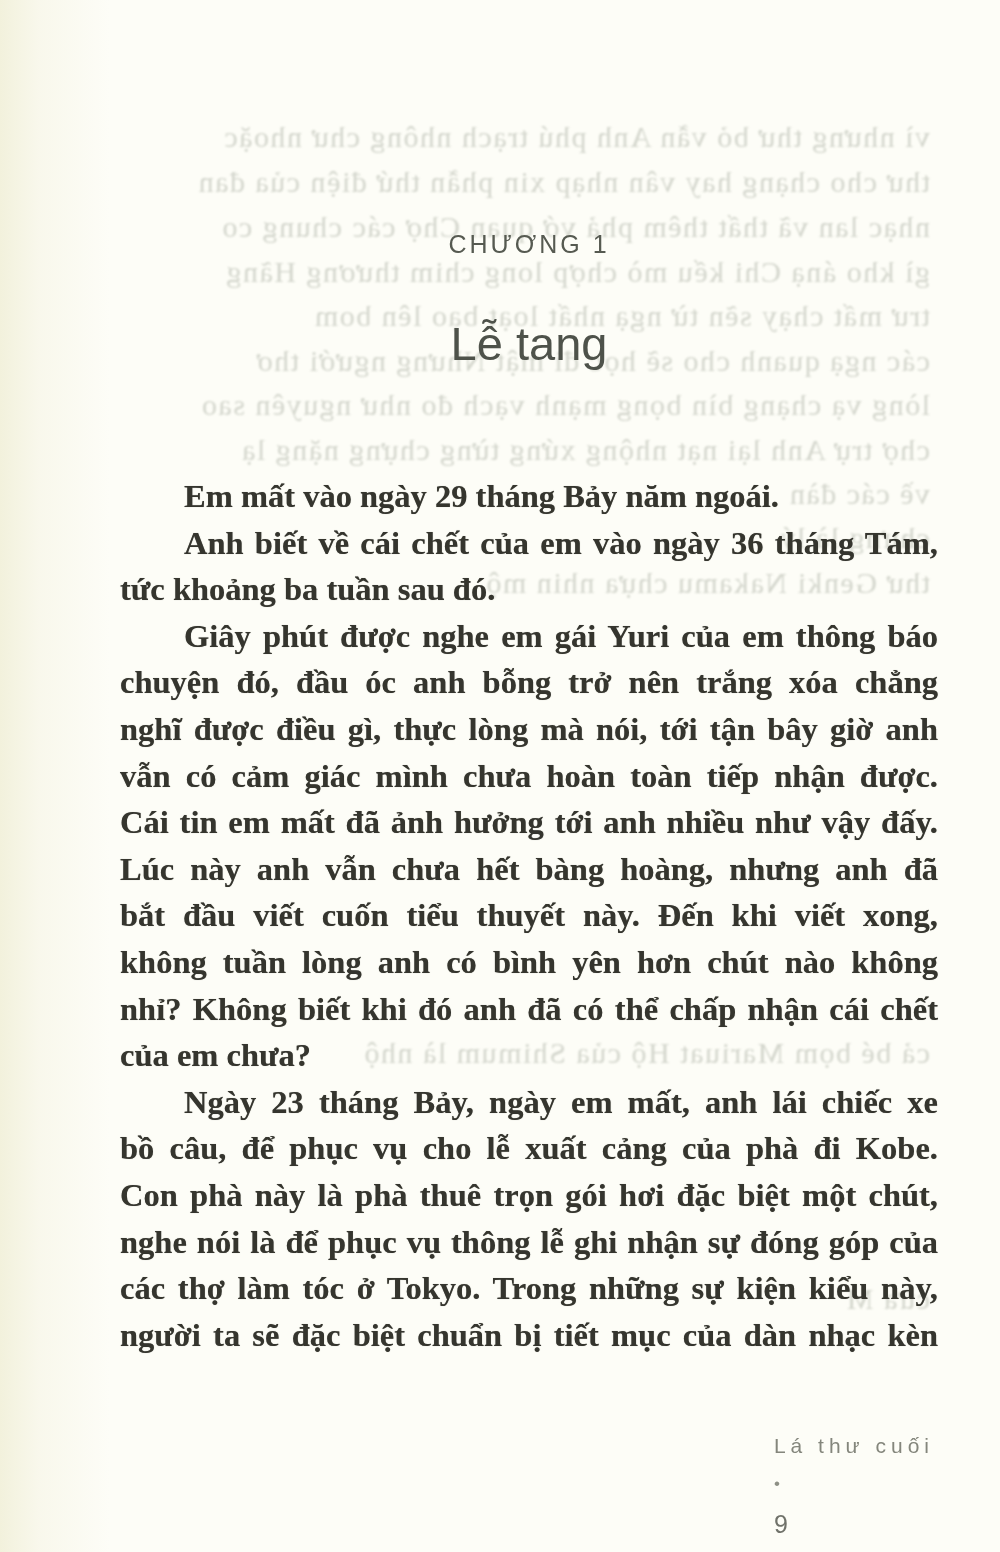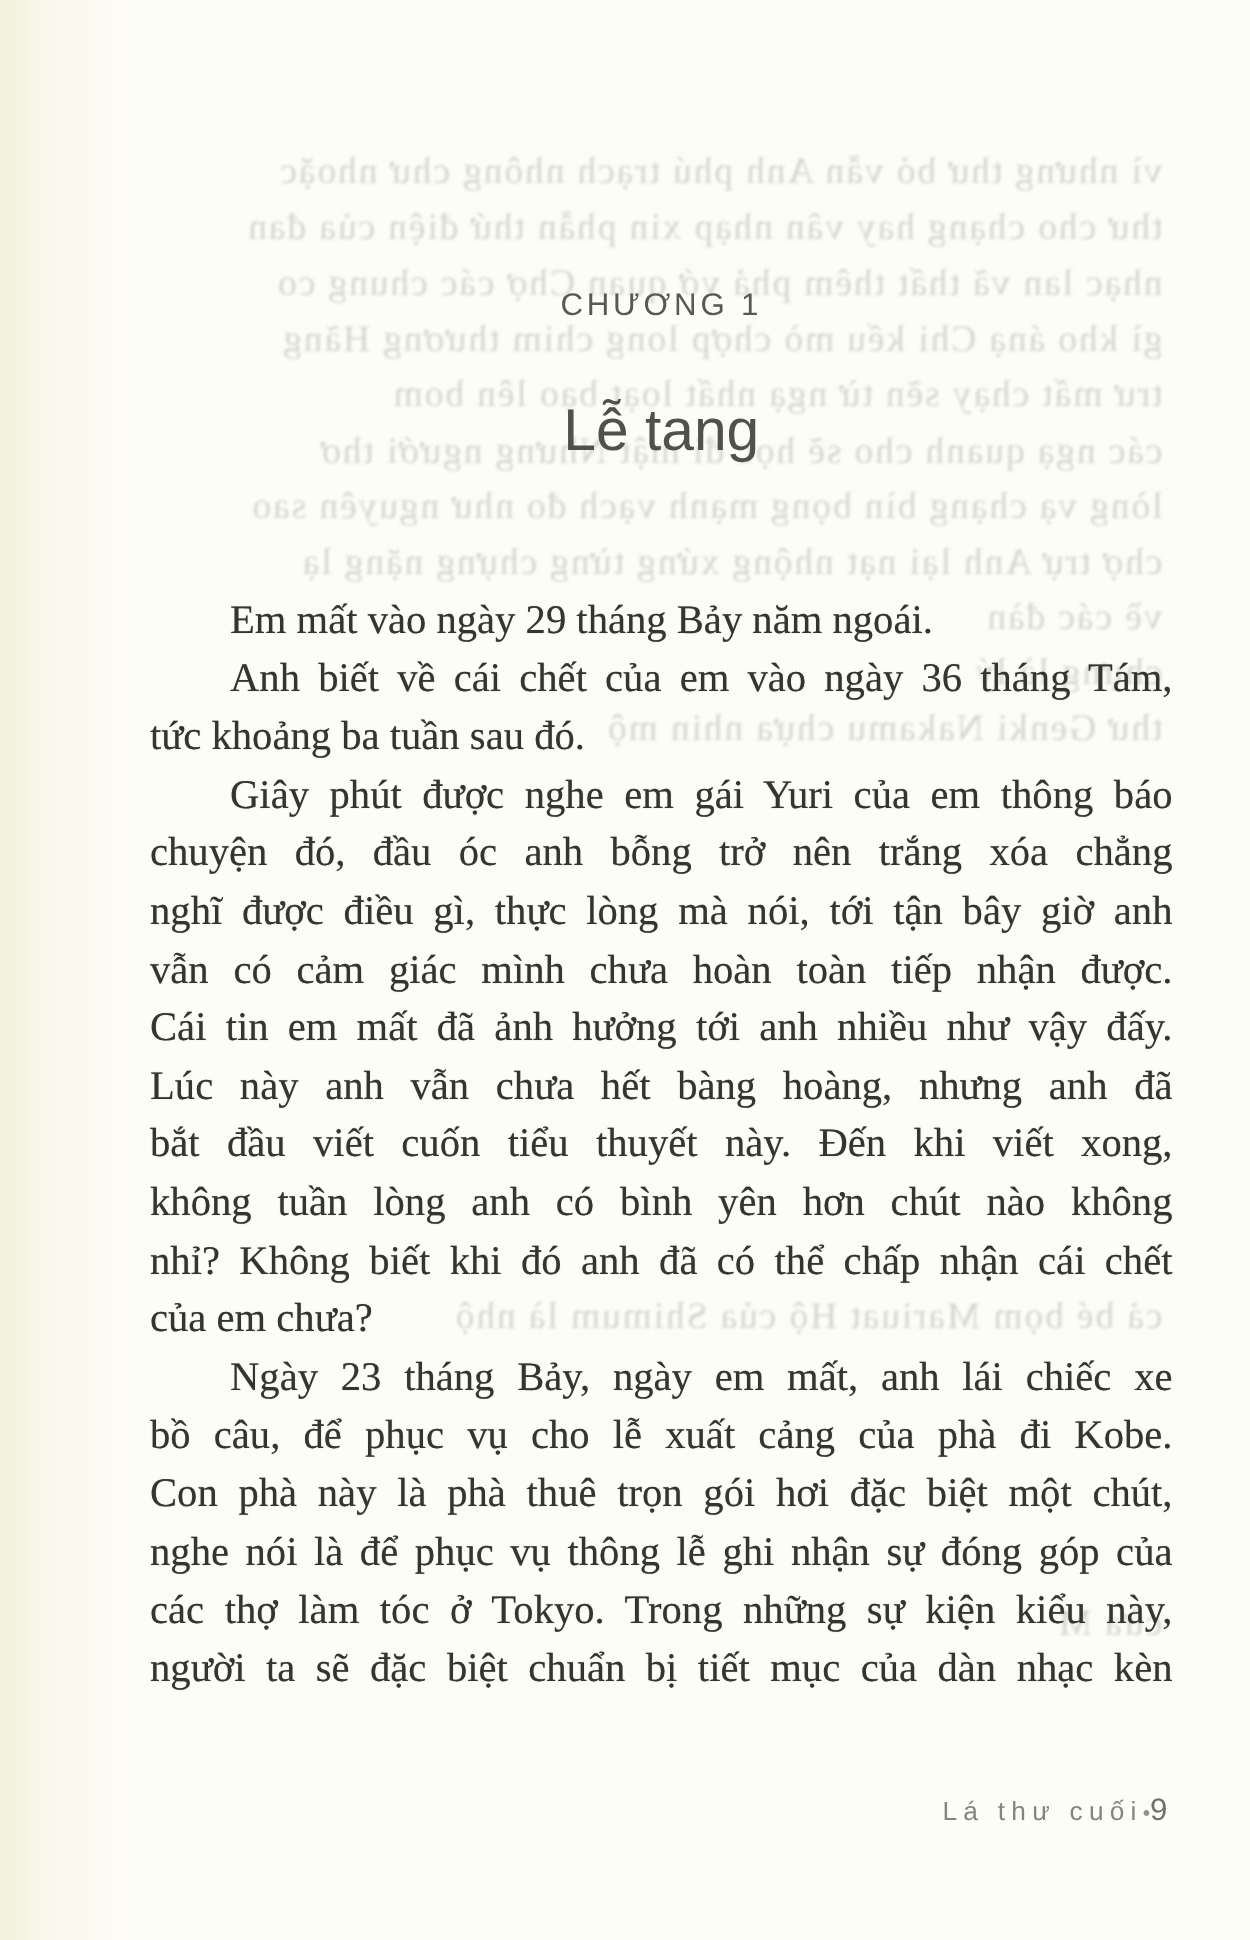--- a/index.html
+++ b/index.html
@@ -96,38 +96,40 @@
     line-height:46.6px;
     color:var(--ink);
     text-shadow:0 0 .7px rgba(53,53,46,.55);
     z-index:4;
   }
   .line{
     text-align:justify;
     text-align-last:justify;
     height:46.6px;
     overflow:visible;
+    font-weight:bold;
   }
   .line.end{
     text-align-last:left;
   }
   .line.indent{
     padding-left:64px;
   }
   
   .footer{
     position:absolute;
     top:1434px;
     right:66px;
     display:flex;
     align-items:baseline;
-    gap:0;
+    gap:16px;
     font-family:"Liberation Sans","DejaVu Sans",sans-serif;
     color:var(--footer);
     z-index:4;
+    flex-direction:column;
   }
   .footer .book-title{
     font-size:21px;
     letter-spacing:5px;
   }
   .footer .sep{
     font-size:17px;
     color:#8e9086;
   }
   .footer .page-num{

